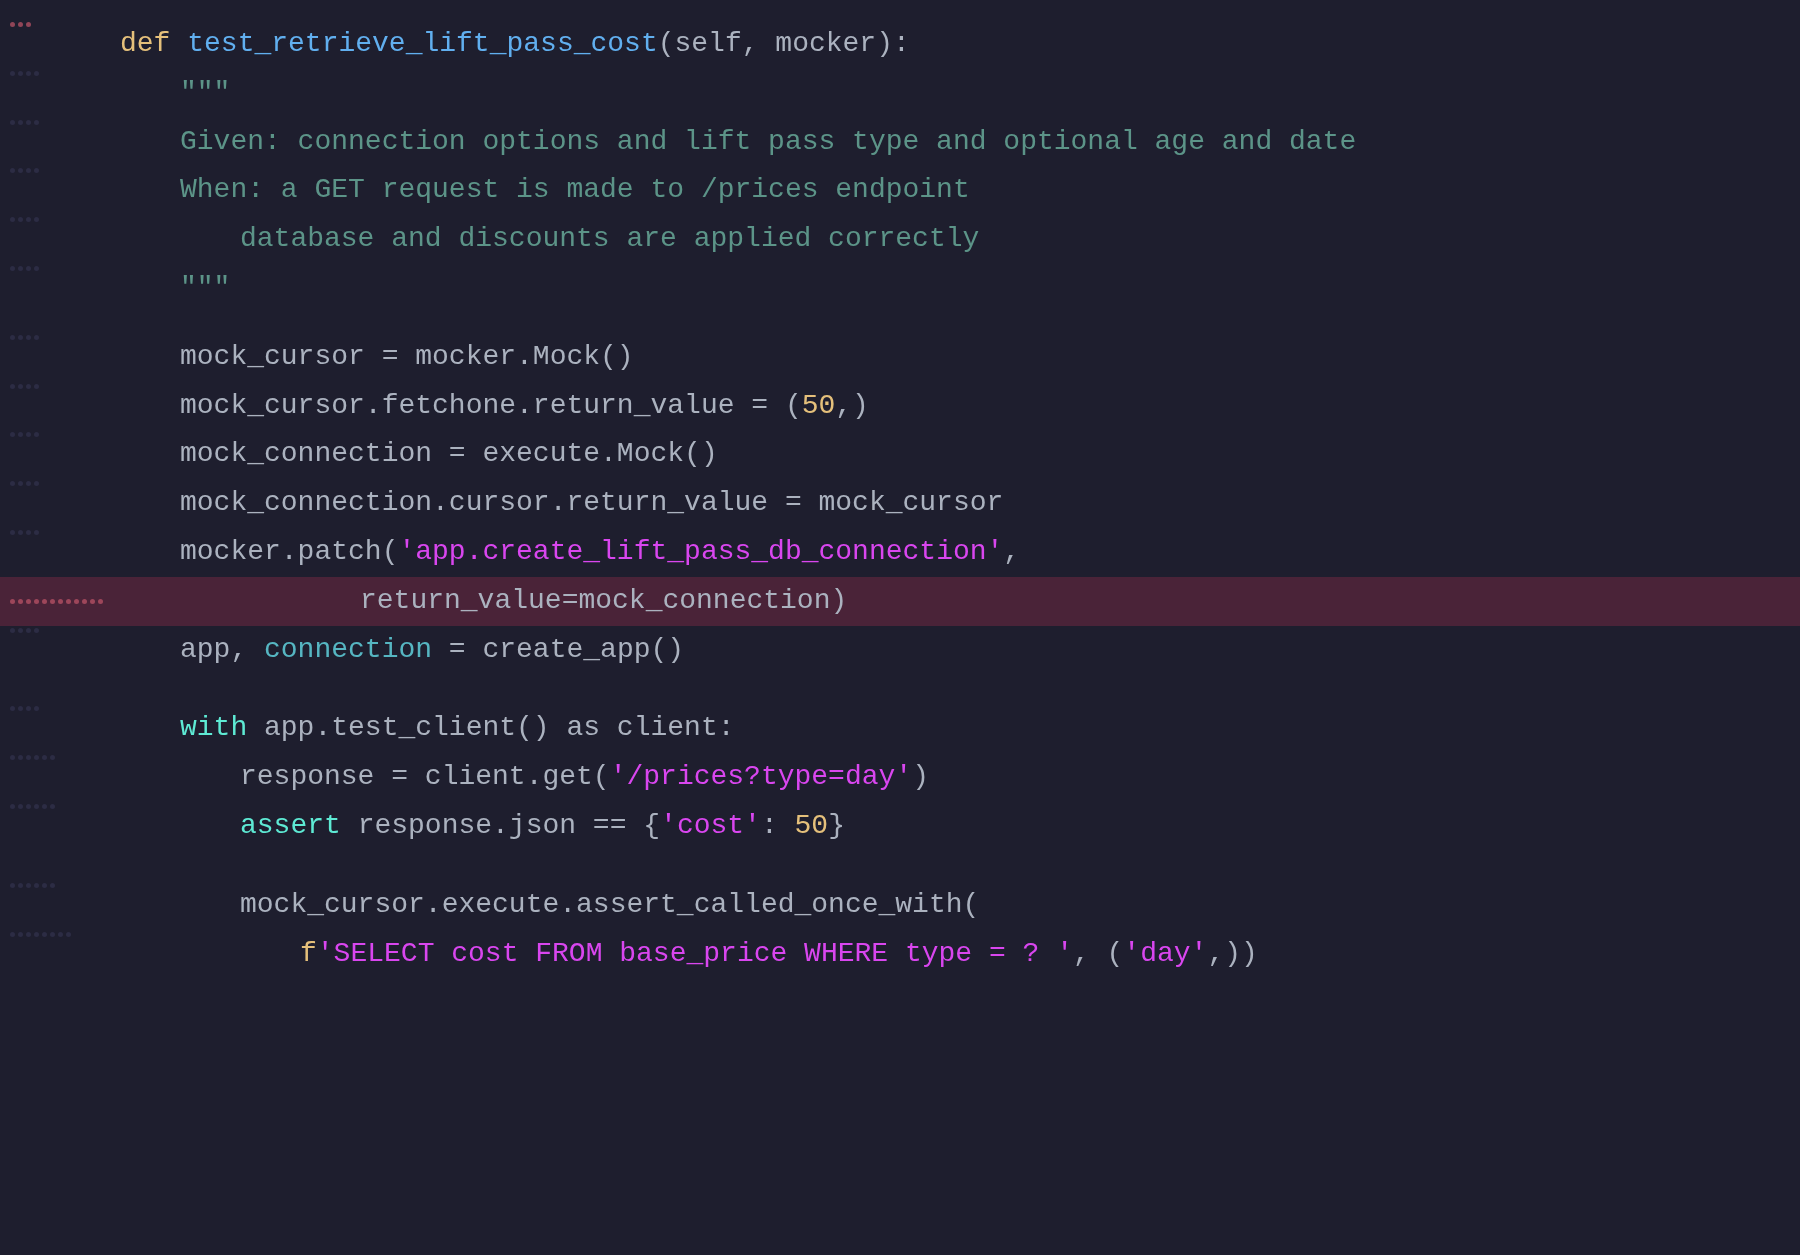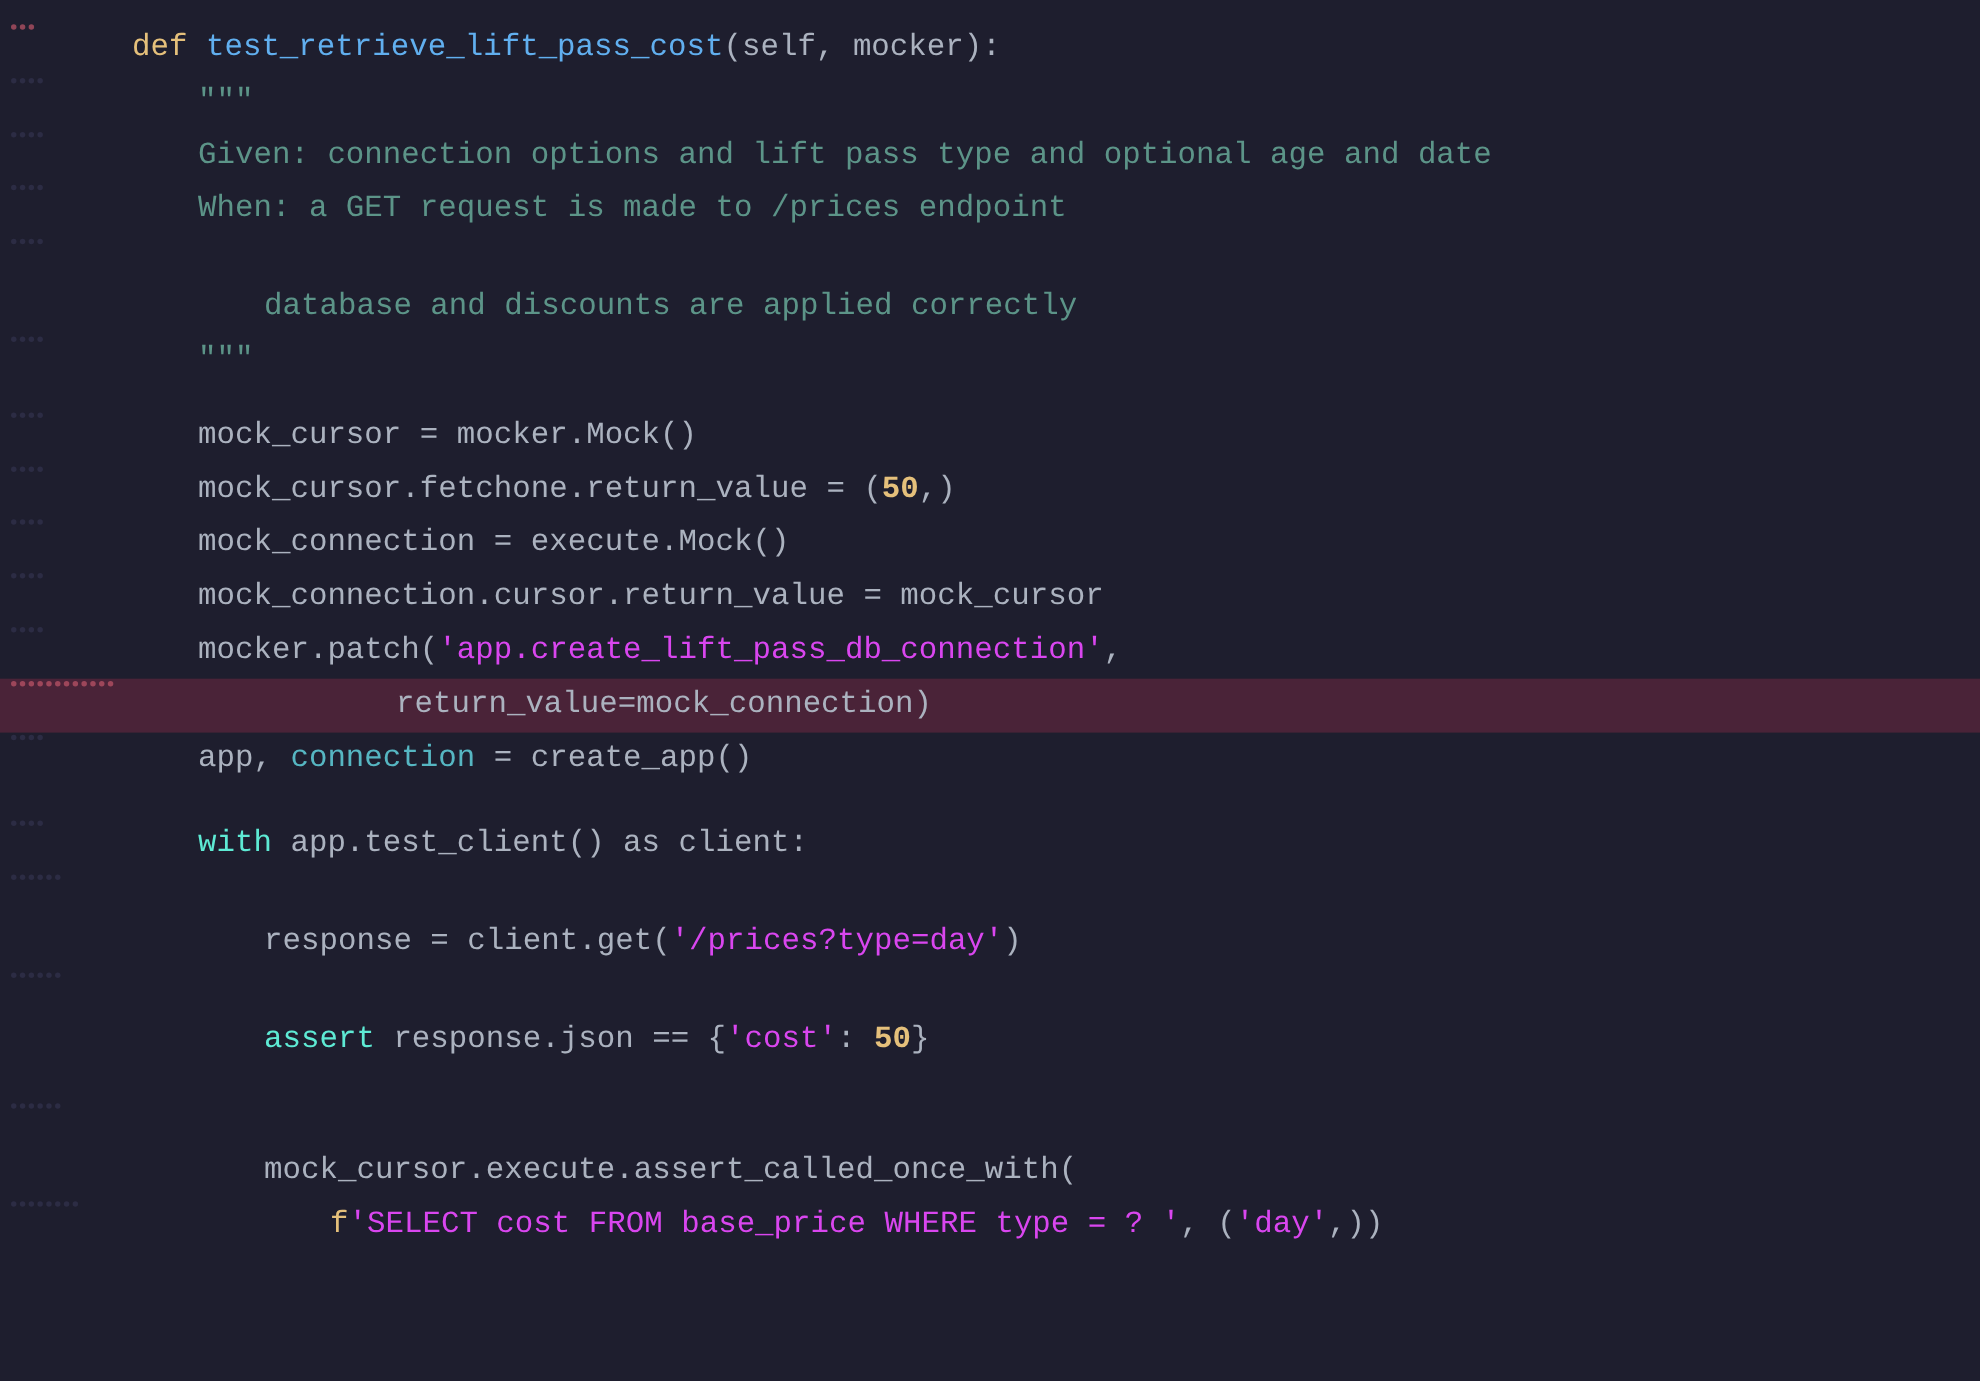--- a/index.html
+++ b/index.html
@@ -27,20 +27,21 @@
     .code-line {
       display: flex;
       align-items: flex-start;
       min-height: 46px;
       position: relative;
       padding: 2px 0;
     }
 
     .code-line.highlighted {
       background-color: rgba(180, 50, 80, 0.3);
+      align-items: center;
     }
 
     .dots-area {
       width: 120px;
       min-width: 120px;
       display: flex;
       align-items: center;
       justify-content: flex-start;
       padding-left: 10px;
       flex-wrap: wrap;
@@ -65,25 +66,25 @@
       white-space: pre;
     }
 
     
     .c-yellow { color: #e5c07b; }
     .c-white { color: #abb2bf; }
     .c-cyan { color: #56b6c2; }
     .c-pink { color: #5eead4; }
     .c-comment { color: #5c9488; }
     .c-string { color: #d946ef; }
-    .c-num { color: #e5c07b; font-weight: bold; }
+    .c-num { color: #e5c07b; }
     .c-def { color: #61afef; }
 
     .indent1 { padding-left: 60px; }
-    .indent2 { padding-left: 120px; margin-top: 40px; }
+    .indent2 { padding-left: 120px; }
     .indent3 { padding-left: 180px; }
     .indent4 { padding-left: 240px; }
   </style>
 </head>
 <body>
 
 <div class="code-container">
 
   <div class="code-line">
     <div class="dots-area">

